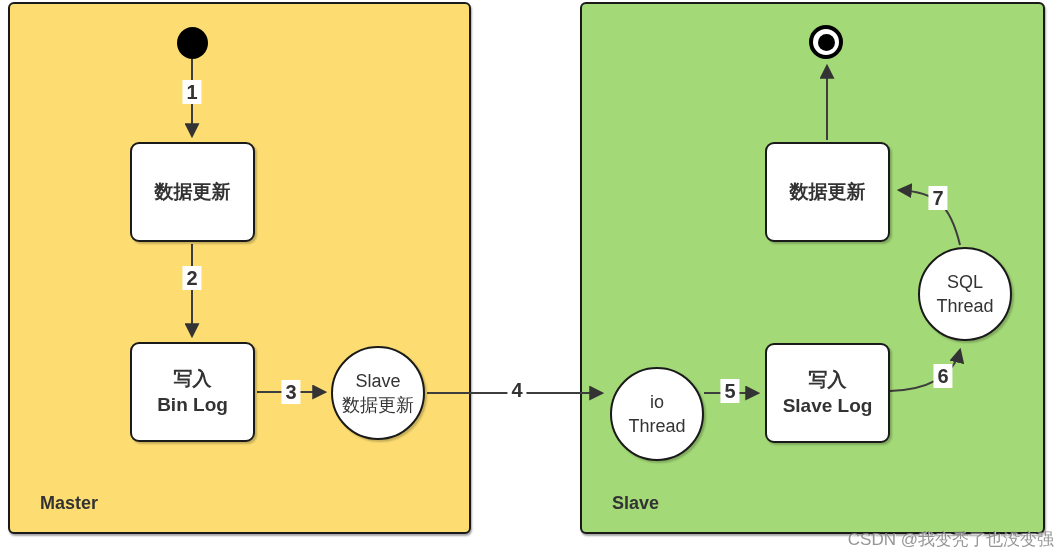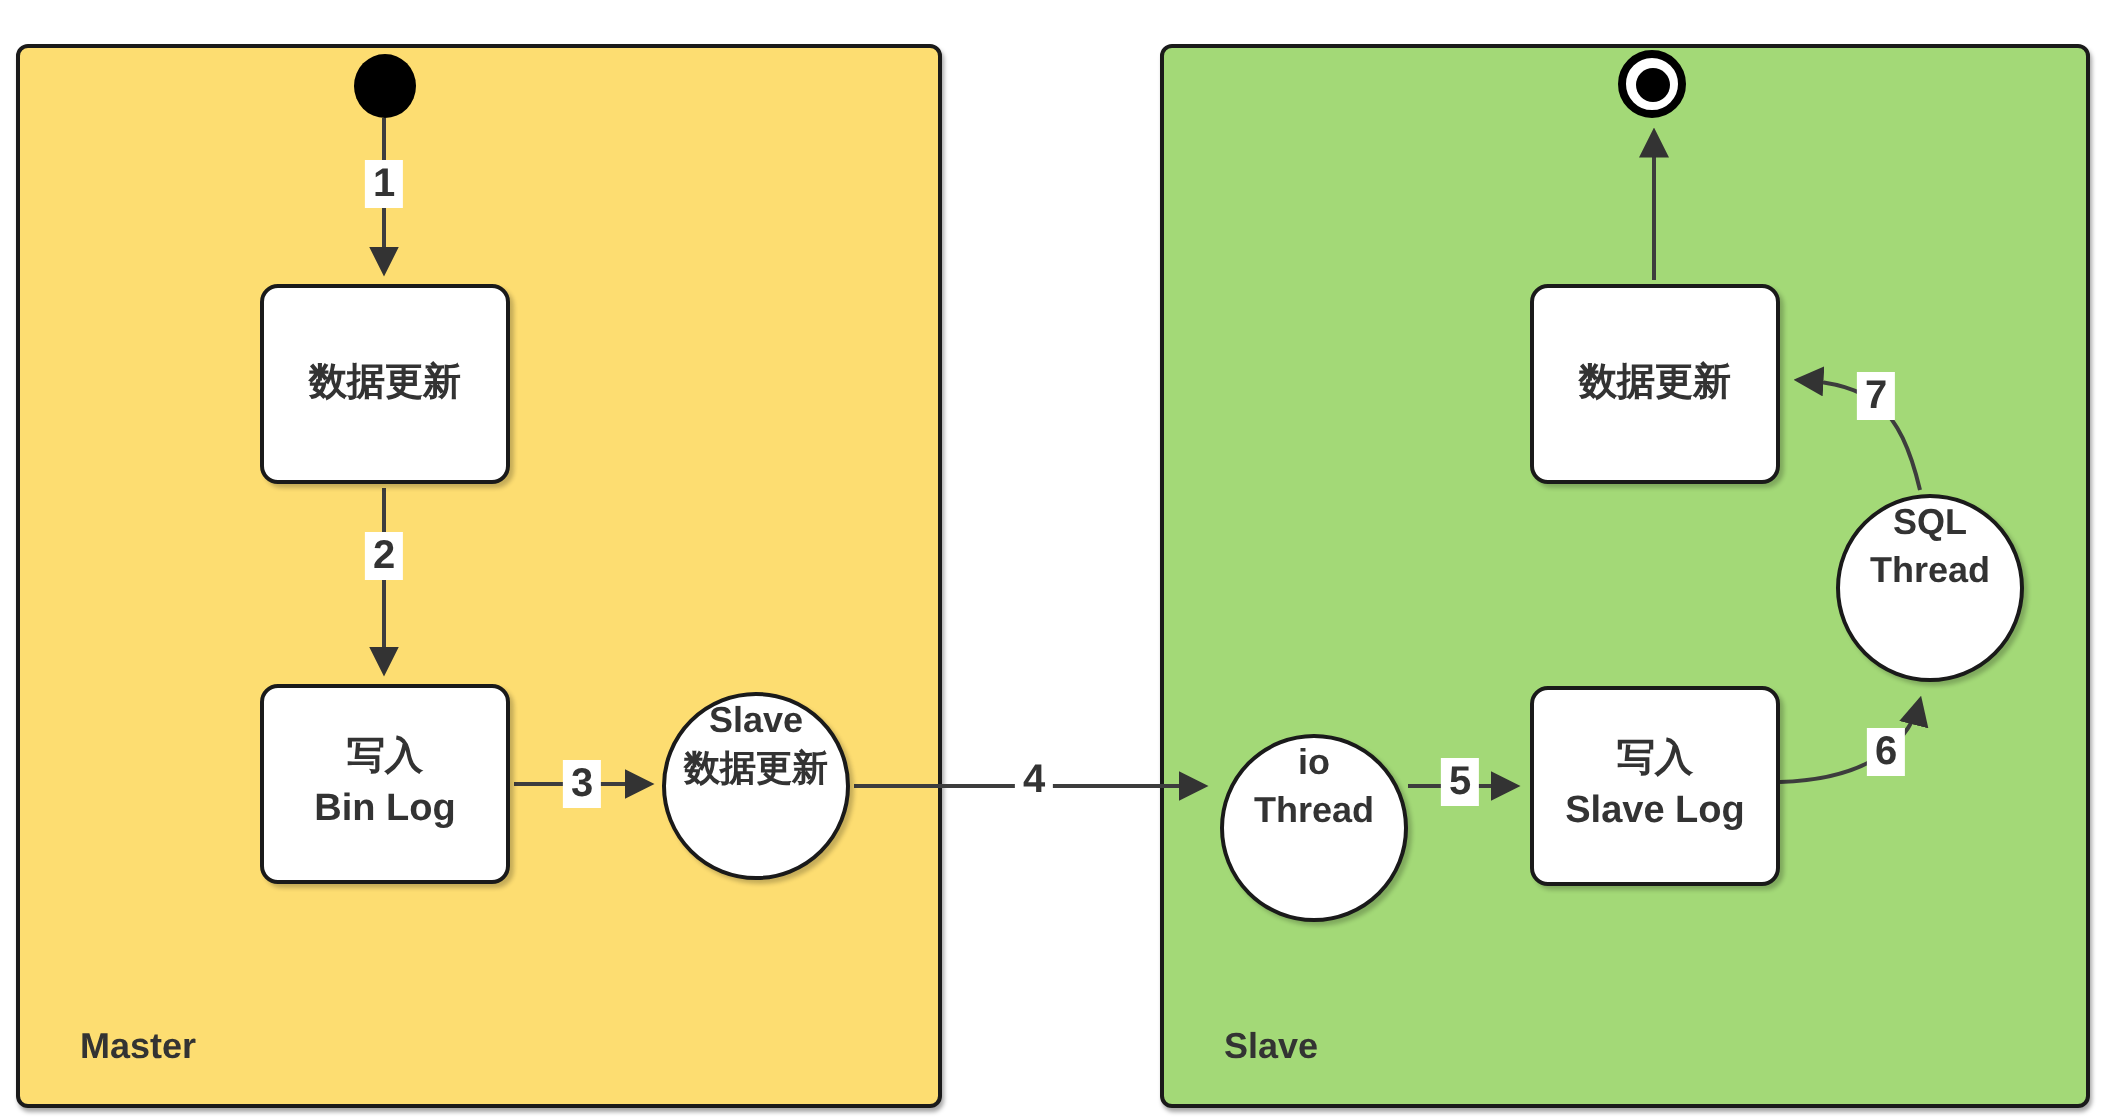--- a/index.html
+++ b/index.html
@@ -6,21 +6,21 @@
   body { background: #fff; font-family: "Liberation Sans", sans-serif; }
   .canvas {
     position: relative;
     width: 1058px;
     height: 560px;
     background: #ffffff;
     overflow: hidden;
   }
   .panel {
     position: absolute;
-    top: 22px;
+    top: 2px;
     height: 532px;
     border: 2px solid #1a1a1a;
     border-radius: 6px;
     box-shadow: 1px 2px 2px rgba(0,0,0,0.35);
   }
   .panel-master { left: 8px; width: 463px; background: #FDDD71; }
   .panel-slave  { left: 580px; width: 465px; background: #A3D977; }
   .panel-label {
     position: absolute;
     bottom: 18px;
@@ -59,22 +59,23 @@
     position: absolute;
     width: 94px;
     height: 94px;
     background: #ffffff;
     border: 2px solid #1a1a1a;
     border-radius: 50%;
     box-shadow: 2px 2px 2px rgba(0,0,0,0.22);
     display: flex;
     flex-direction: column;
     align-items: center;
+    justify-content: center;
     font-size: 18px;
-    font-weight: bold;
+    font-weight: normal;
     color: #333333;
     line-height: 24px;
     text-align: center;
     white-space: nowrap;
     z-index: 3;
   }
   .start-node {
     position: absolute;
     left: 177px; top: 27px;
     width: 31px; height: 32px;
@@ -189,14 +190,15 @@
   </div>
 
   <div class="edge-num" style="left:192px; top:92px;">1</div>
   <div class="edge-num" style="left:192px; top:278px;">2</div>
   <div class="edge-num" style="left:291px; top:392px;">3</div>
   <div class="edge-num" style="left:517px; top:390px;">4</div>
   <div class="edge-num" style="left:730px; top:391px;">5</div>
   <div class="edge-num" style="left:943px; top:376px;">6</div>
   <div class="edge-num" style="left:938px; top:198px;">7</div>
 
+  <div class="watermark">CSDN @我变秃了也没变强</div>
 
 </div>
 
 </body></html>

